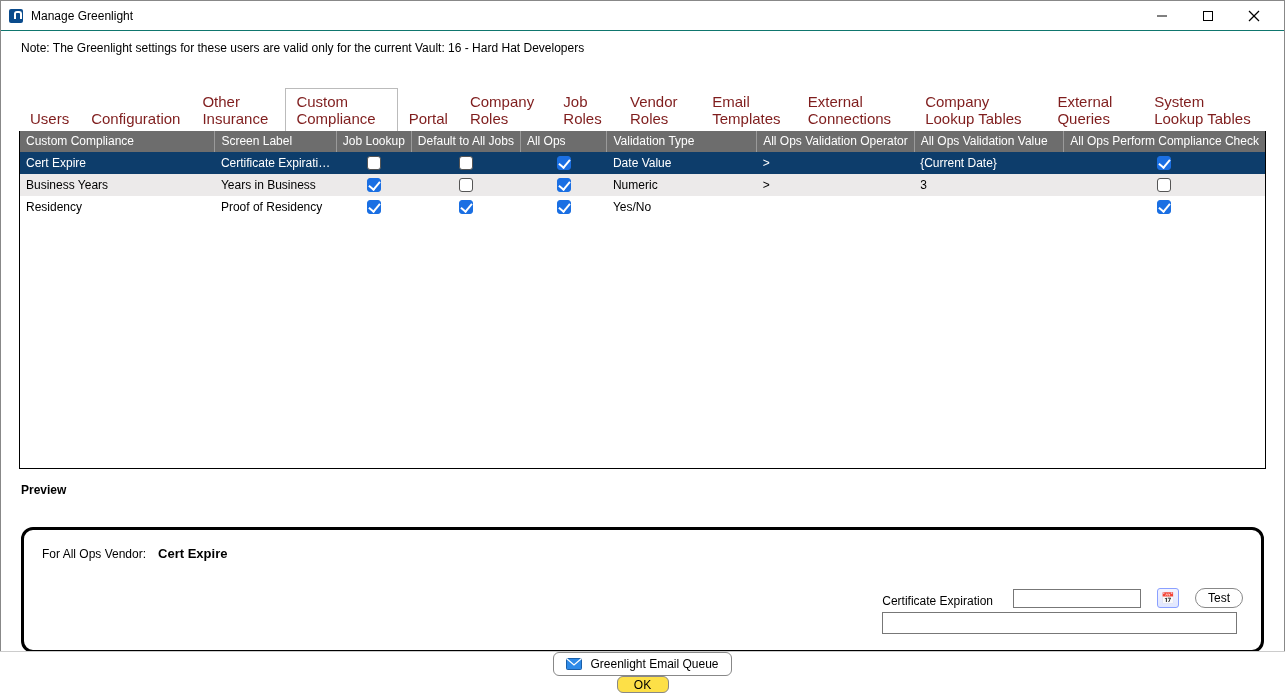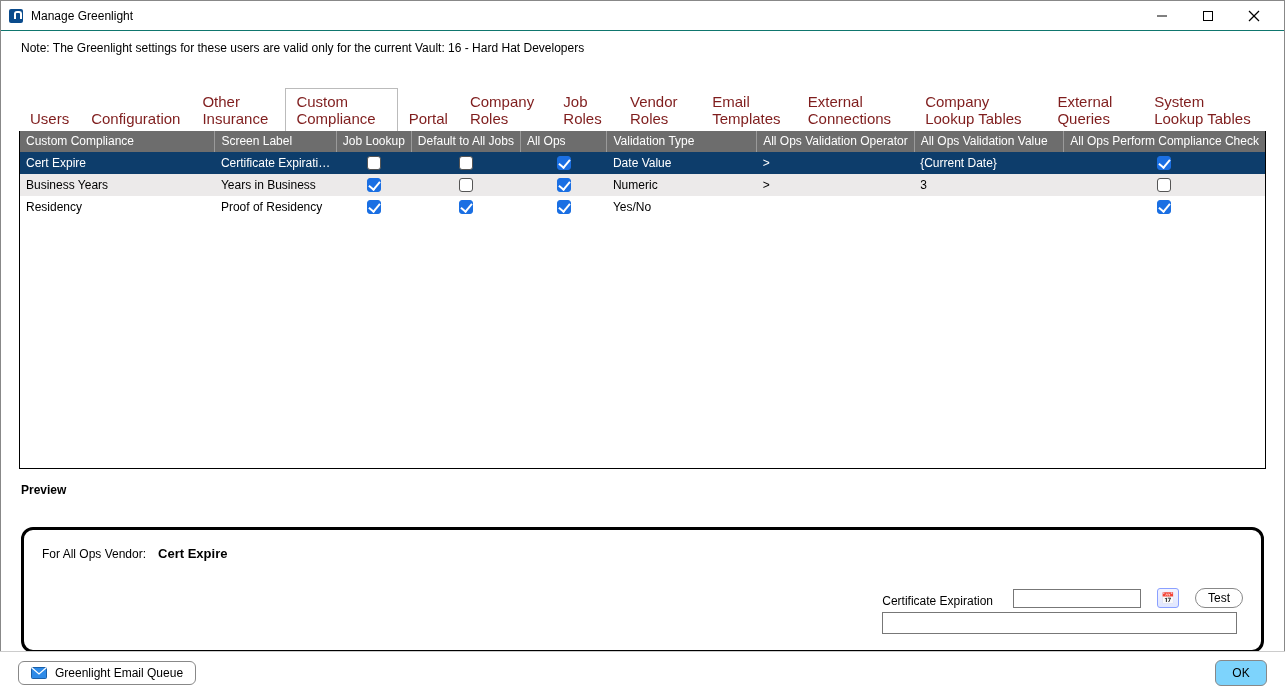--- a/index.html
+++ b/index.html
@@ -176,33 +176,34 @@
       background: #fff; font-size: 12px;
       display:inline-flex; align-items:center; justify-content:center; gap:6px;
       cursor:pointer;
     }
     .act svg { width:14px; height:14px; }
     .footer {
       position: absolute; left:0; right:0; bottom: 0;
       height: 42px;
       border-top: 1px solid #ccc;
       display: flex; align-items: center; justify-content: space-between;
-      padding: 8px 18px;
-      background: #fff;
+      padding: 0 18px;
+      background: #fff;
+      flex-direction: column;
     }
     .email-btn {
       border: 1px solid #888; border-radius: 6px;
       background: #fff; font-size: 12px;
       padding: 4px 12px;
       display:inline-flex; align-items:center; gap:8px;
       cursor:pointer;
     }
     .ok-btn {
       border: 1px solid #888; border-radius: 6px;
-      background: #7dd3fc; font-size: 12px;
+      background: #fde047; font-size: 12px;
       width: 52px; height: 26px;
       cursor:pointer;
     }
     .col-cc { width: 198px; }
     .col-sl { width: 98px; }
     .col-jv { width: 74px; }
     .col-da { width: 98px; }
     .col-ao { width: 88px; }
     .col-vt { width: 152px; }
     .col-op { width: 140px; }

